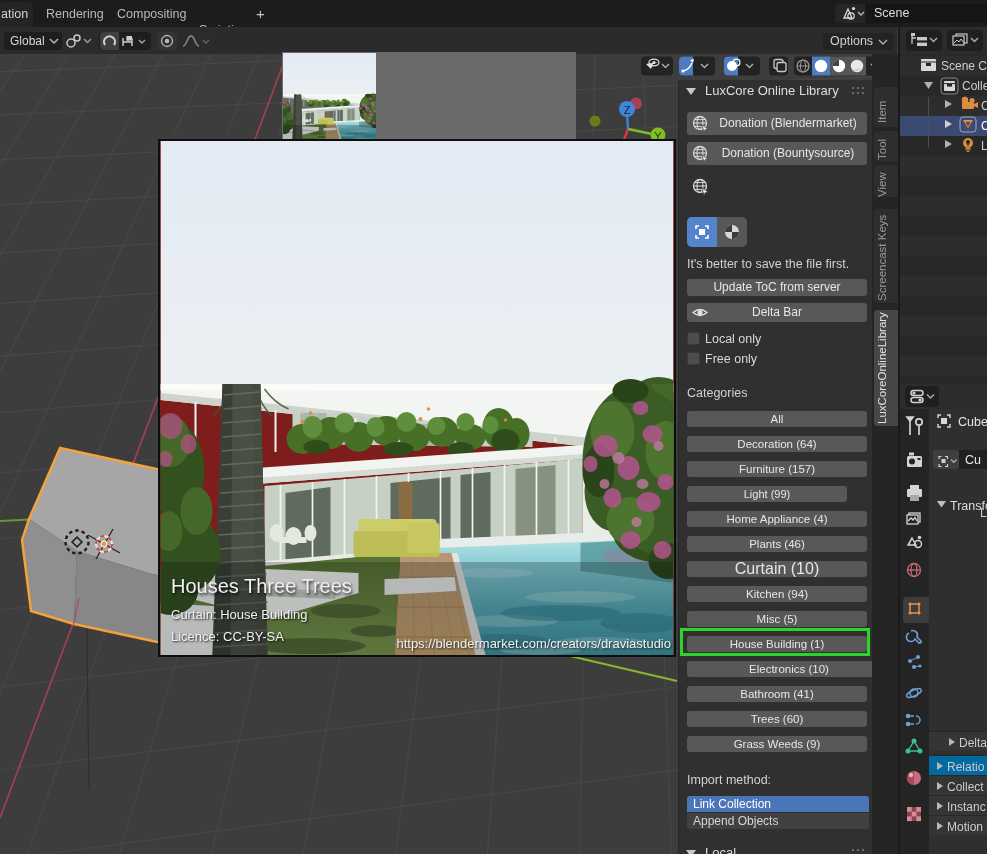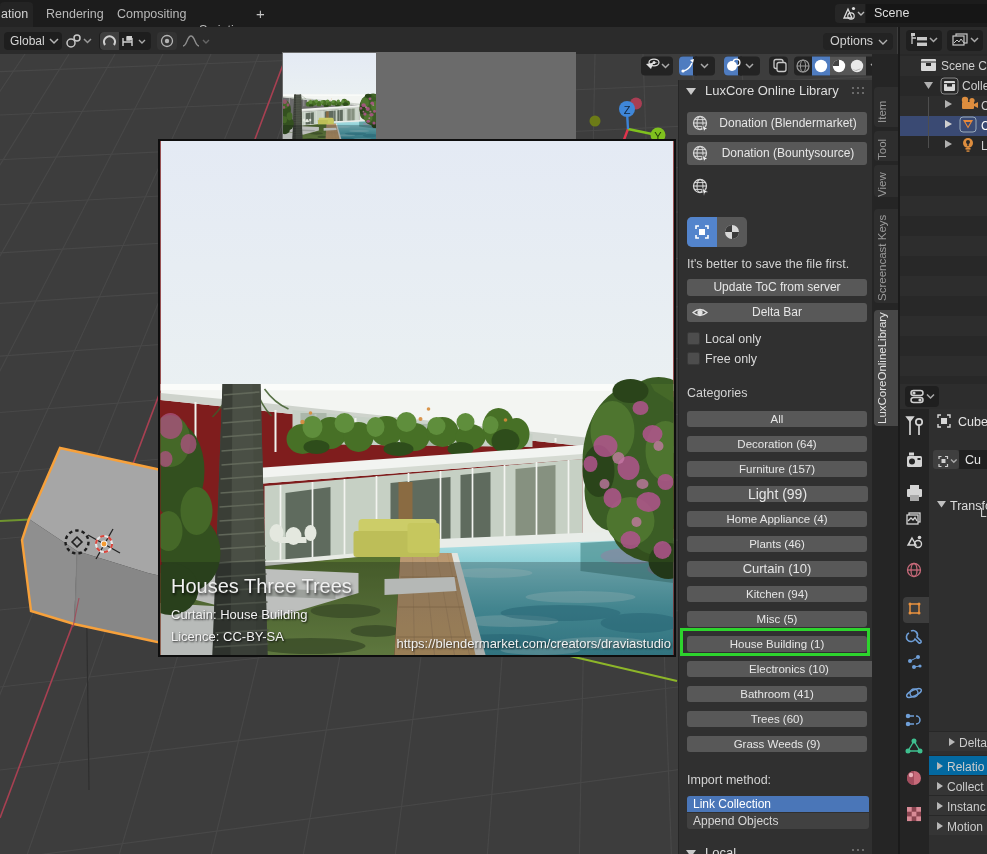--- a/index.html
+++ b/index.html
@@ -505,24 +505,24 @@
       <circle cx="8" cy="6.5" r="2.6" fill="#e2e2e2"></circle>
     </svg>
   <div class="chk" style="left:8px;top:252px"></div>
   <div class="abs" style="left:26px;top:252px;font-size:12.5px;color:#d8d8d8">Local only</div>
   <div class="chk" style="left:8px;top:272px"></div>
   <div class="abs" style="left:26px;top:272px;font-size:12.5px;color:#d8d8d8">Free only</div>
   <div class="abs" style="left:8px;top:306px;font-size:12.5px;color:#d2d2d2">Categories</div>
   <div class="btn" style="left:8px;top:331px;width:180px;height:16px;line-height:16px;font-size:11.5px">All</div>
   <div class="btn" style="left:8px;top:356px;width:180px;height:16px;line-height:16px;font-size:11.5px">Decoration (64)</div>
   <div class="btn" style="left:8px;top:381px;width:180px;height:16px;line-height:16px;font-size:11.5px">Furniture (157)</div>
-  <div class="btn" style="left:8px;top:406px;width:181px;height:16px;line-height:16px;font-size:14px">Light (99)</div>
+  <div class="btn" style="left:8px;top:406px;width:160px;height:16px;line-height:16px;font-size:11px">Light (99)</div>
   <div class="btn" style="left:8px;top:431px;width:180px;height:16px;line-height:16px;font-size:11.5px">Home Appliance (4)</div>
   <div class="btn" style="left:8px;top:456px;width:180px;height:16px;line-height:16px;font-size:11.5px">Plants (46)</div>
-  <div class="btn" style="left:8px;top:481px;width:180px;height:16px;line-height:16px;font-size:13px">Curtain (10)</div>
+  <div class="btn" style="left:8px;top:481px;width:180px;height:16px;line-height:16px;font-size:16px">Curtain (10)</div>
   <div class="btn" style="left:8px;top:506px;width:180px;height:16px;line-height:16px;font-size:11.5px">Kitchen (94)</div>
   <div class="btn" style="left:8px;top:531px;width:180px;height:16px;line-height:16px;font-size:11.5px">Misc (5)</div>
   <div class="btn" style="left:8px;top:556px;width:180px;height:16px;line-height:16px;font-size:11.5px">House Building (1)</div>
   <div class="abs" style="left:1px;top:548px;width:190px;height:28px;border:3px solid #2dd42d"></div>
   <div class="btn" style="left:8px;top:581px;width:204px;height:16px;line-height:16px;font-size:11.5px">Electronics (10)</div>
   <div class="btn" style="left:8px;top:606px;width:180px;height:16px;line-height:16px;font-size:11.5px">Bathroom (41)</div>
   <div class="btn" style="left:8px;top:631px;width:180px;height:16px;line-height:16px;font-size:11.5px">Trees (60)</div>
   <div class="btn" style="left:8px;top:656px;width:180px;height:16px;line-height:16px;font-size:11.5px">Grass Weeds (9)</div>
   <div class="abs" style="left:8px;top:693px;font-size:12.5px;color:#d2d2d2">Import method:</div>
   <div class="abs" style="left:8px;top:716px;width:182px;height:16px;background:#4a76b8;border-radius:3px 3px 0 0;color:#fff;font-size:12px;line-height:16px;padding-left:6px">Link Collection</div>

